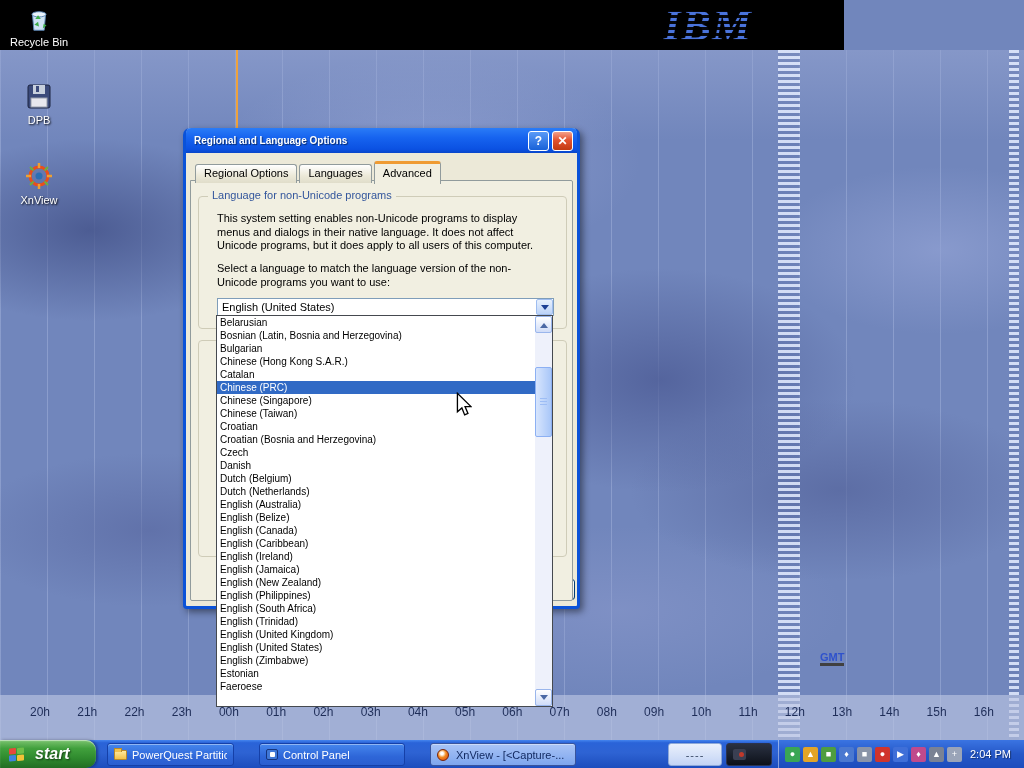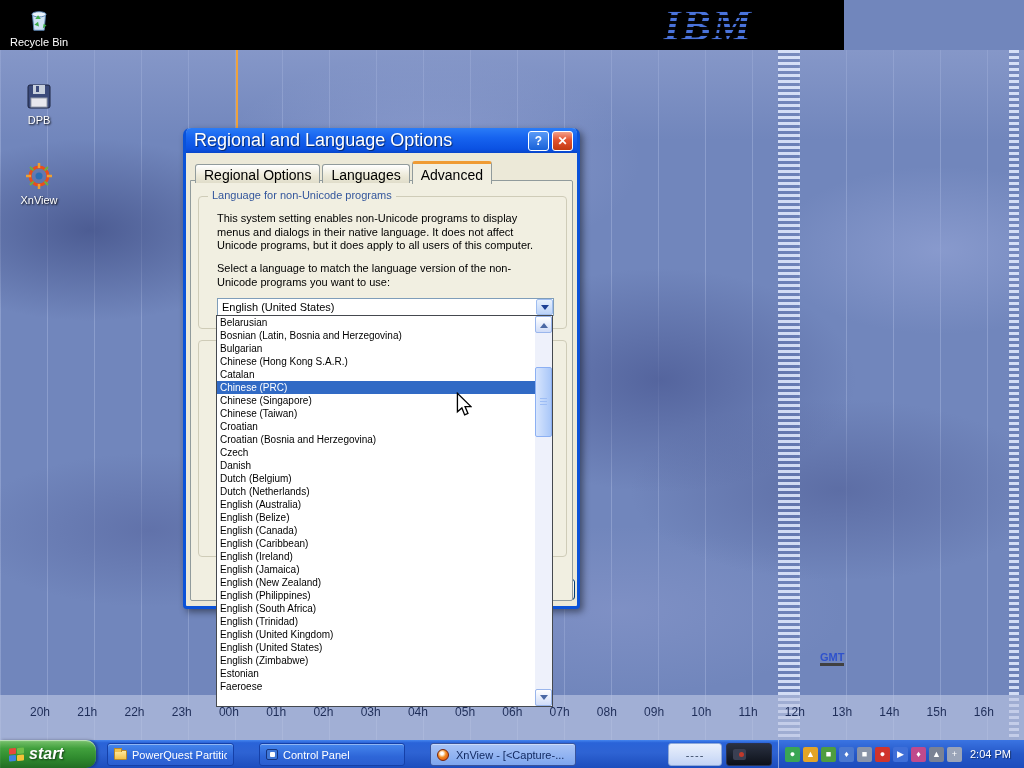--- a/index.html
+++ b/index.html
@@ -47,28 +47,28 @@
   .di-xnview { left:0px; top:160px; }
   .di-img { display:block; margin:0 auto 2px auto; }
   .di-label { color:#fff; font-size:11px; text-shadow:1px 1px 2px #000; }
 
   
   .dialog { position:absolute; left:183px; top:128px; width:397px; height:481px; z-index:10;
     background:#ece9d8; border:3px solid #0a52d8; border-top:none;
     border-radius:7px 7px 4px 4px; box-shadow:3px 3px 7px rgba(0,0,0,.45); }
   .title-bar { height:25px; border-radius:5px 5px 0 0; display:flex; align-items:center; padding:0 4px 0 8px;
     background:linear-gradient(to bottom,#2a7cf7 0%, #1663ef 40%, #0b51e2 85%, #0846c9 100%); }
-  .title-text { flex:1; color:#fff; font-weight:normal; font-size:18px; text-shadow:1px 1px 1px rgba(0,0,0,.55); white-space:nowrap; overflow:hidden; }
+  .title-text { flex:1; color:#fff; font-weight:bold; font-size:10px; text-shadow:1px 1px 1px rgba(0,0,0,.55); white-space:nowrap; overflow:hidden; }
   .tbtn { width:21px; height:20px; margin-left:3px; border-radius:3px; border:1px solid #fff;
     display:flex; align-items:center; justify-content:center; color:#fff; font-weight:bold; font-size:12px; cursor:default; }
   .tbtn.help { background:linear-gradient(#5a9af7,#1861d8); }
   .tbtn.close { background:linear-gradient(#f3a08a,#e35230 45%,#c23a12); }
 
   .tab-strip { position:absolute; left:9px; top:33px; display:flex; align-items:flex-end; height:22px; z-index:3; }
-  .tab { height:19px; padding:2px 8px 0 8px; margin-right:2px; font-size:14px;
+  .tab { height:19px; padding:2px 8px 0 8px; margin-right:2px; font-size:11px;
     background:linear-gradient(#ffffff,#ece9d8 60%,#e0ddca); border:1px solid #919b9c; border-bottom:none;
     border-radius:3px 3px 0 0; white-space:nowrap; }
   .tab.active { height:23px; padding-top:3px; margin-bottom:-1px; background:#f1efe1; border-top:3px solid #ef9b33;text-align:center; }
 
   .tab-panel { position:absolute; left:4px; top:52px; width:383px; height:421px;
     background:#f1efe1; border:1px solid #919b9c; border-radius:0 2px 2px 2px; z-index:2; }
 
   .groupbox { position:absolute; border:1px solid #cfccb8; border-radius:4px; }
   .gb1 { left:7px; top:15px; width:369px; height:133px; }
   .gb2 { left:7px; top:159px; width:369px; height:217px; }
@@ -106,21 +106,21 @@
     background:repeating-linear-gradient(to bottom,#9dbdf5 0 1px, rgba(0,0,0,0) 1px 3px); }
 
   
   .cursor { position:absolute; left:456px; top:392px; z-index:300; }
 
   
   .taskbar { position:absolute; left:0; bottom:0; width:1024px; height:28px; z-index:200;
     background:linear-gradient(to bottom,#4485ef 0%,#2a63d8 10%,#2e63d3 45%,#1c4cbd 100%); }
   .start-btn { position:absolute; left:0; top:0; height:28px; width:96px; border-radius:0 10px 10px 0;
     background:linear-gradient(to bottom,#7cc470 0%,#41a03d 30%,#2f8a2e 65%,#226d23 100%);
-    display:flex; align-items:center; padding-left:9px; gap:5px;
+    display:flex; align-items:center; padding-left:9px; gap:11px;
     box-shadow:inset 0 1px 1px rgba(255,255,255,.55), 2px 0 3px rgba(0,0,0,.35); }
   .start-text { color:#fff; font-style:italic; font-weight:bold; font-size:16px; text-shadow:1px 1px 2px rgba(0,0,0,.6); }
   .flag { width:15px; height:13px; display:grid; grid-template-columns:1fr 1fr; grid-template-rows:1fr 1fr; gap:1px; transform:skewY(-4deg); }
   .flag i { display:block; border-radius:1px; }
   .flag i:nth-child(1){ background:#e6493b; } .flag i:nth-child(2){ background:#6fbe49; }
   .flag i:nth-child(3){ background:#3f83e0; } .flag i:nth-child(4){ background:#f3c338; }
 
   .task-btn { position:absolute; top:3px; height:23px; border-radius:3px;
     background:linear-gradient(#4687ee,#2e66d8 60%,#2a5ed0); border:1px solid #1540a8;
     box-shadow:inset 0 1px 0 rgba(255,255,255,.4);

